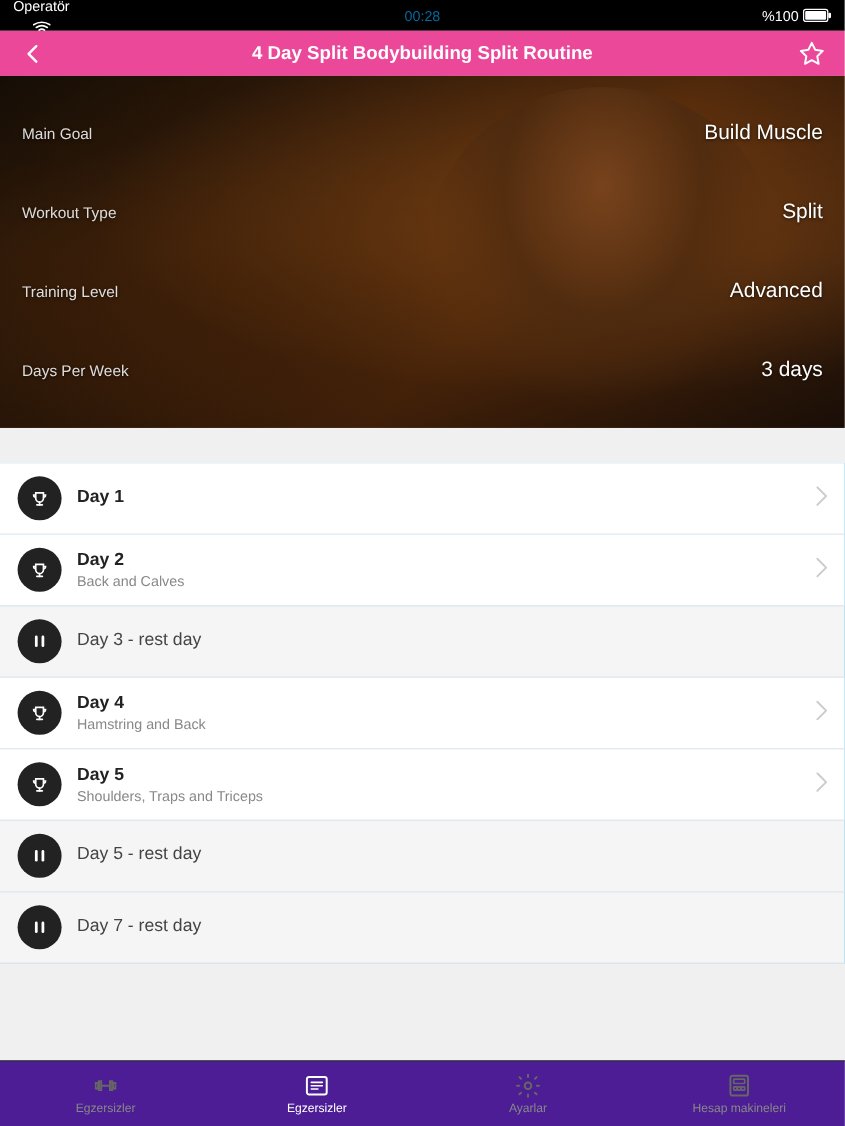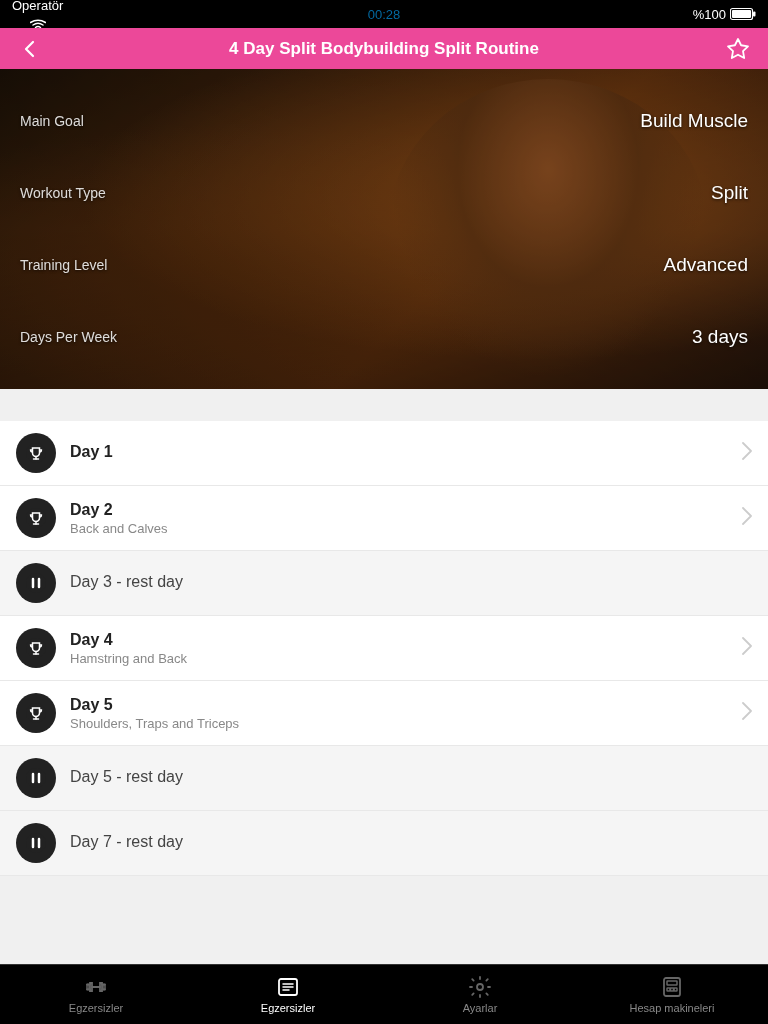--- a/index.html
+++ b/index.html
@@ -171,21 +171,21 @@
       color: #444;
     }
 
     
     .tab-bar {
       position: absolute;
       bottom: 0;
       left: 0;
       right: 0;
       height: 60px;
-      background: #000000;
+      background: #4c1d95;
       display: flex;
       align-items: center;
       border-top: 1px solid #333;
     }
     .tab-item {
       flex: 1;
       display: flex;
       flex-direction: column;
       align-items: center;
       justify-content: center;

